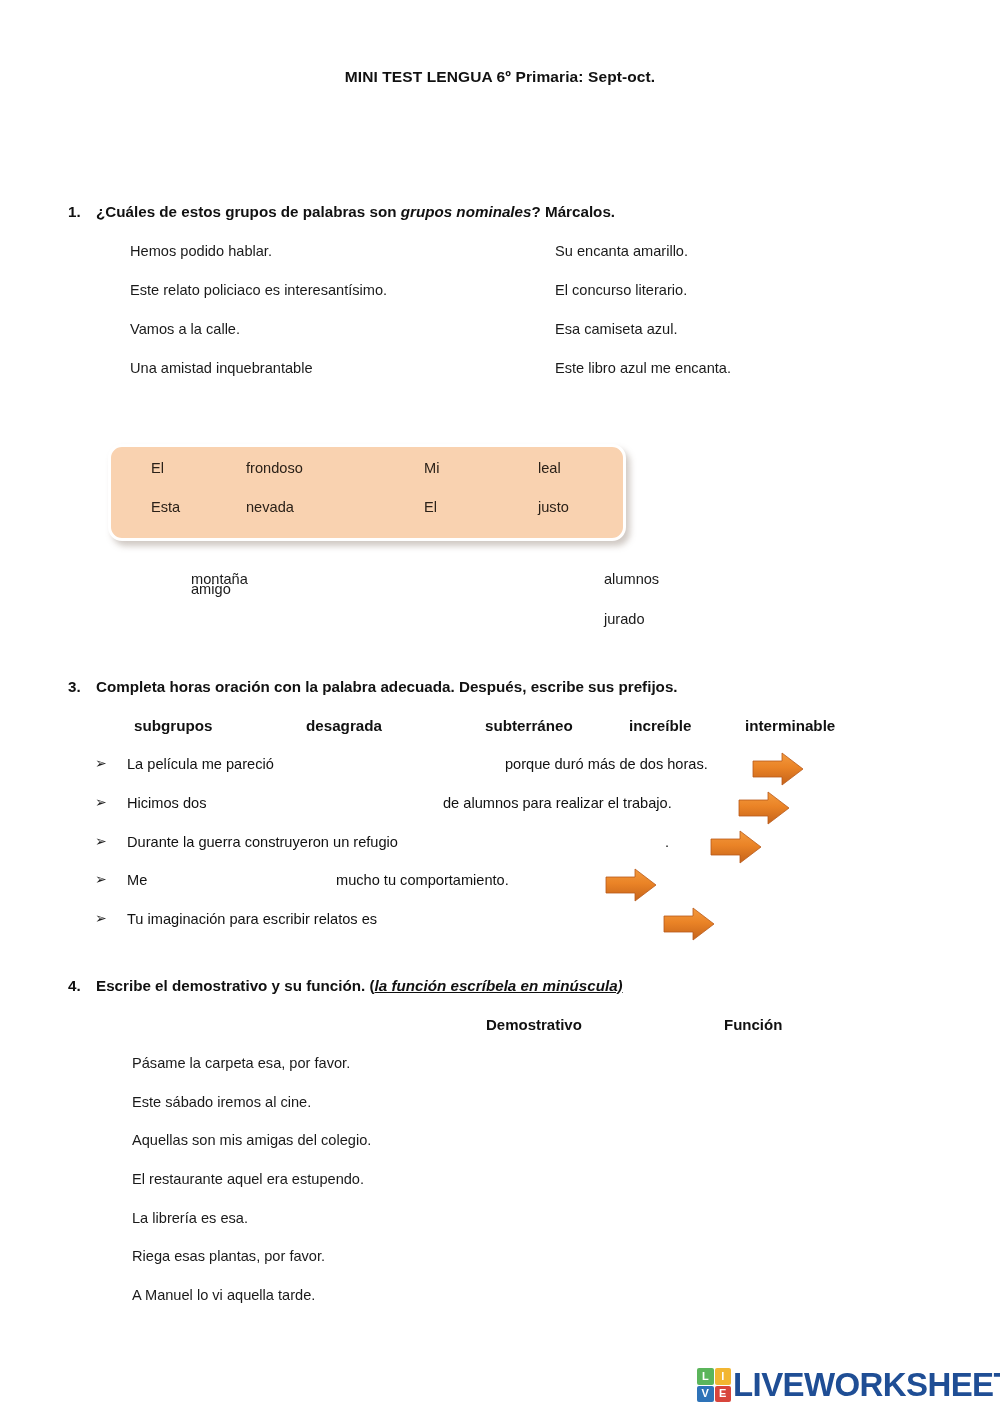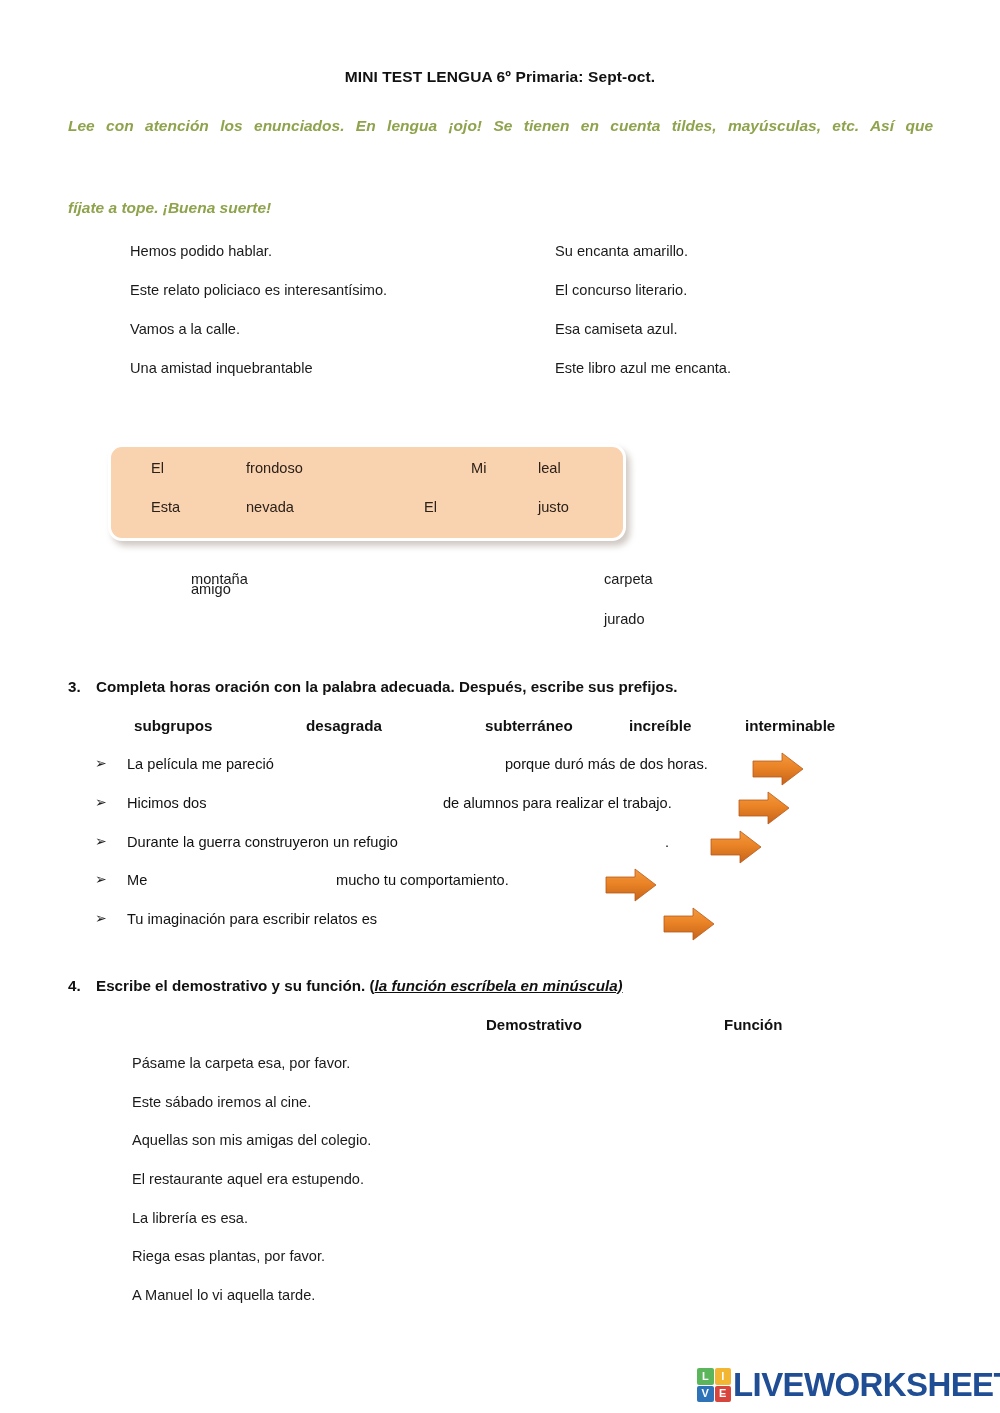--- a/index.html
+++ b/index.html
@@ -167,52 +167,51 @@
     font-family: "Liberation Sans", sans-serif;
   }
 </style>
 </head>
 <body>
 
 <div class="page">
 
   <div class="doc-title">MINI TEST LENGUA 6º Primaria: Sept-oct.</div>
 
-  <div class="intro">
-    <span class="l1">Lee con atención los enunciados. En lengua ¡ojo! Se tienen en cuenta tildes, mayúsculas, etc. Así que</span>
-    <span>fíjate a tope. ¡Buena suerte!</span>
-  </div>
-
+
+  <div class="q" style="top:203px; left:68px;">
+    <span class="num">1.</span><span>¿Cuáles de estos grupos de palabras son </span><i>grupos nominales</i><span>? Márcalos.</span>
+  </div>
 
   <div class="stmt" style="top:243px; left:130px;">Hemos podido hablar.</div>
   <div class="stmt" style="top:282px; left:130px;">Este relato policiaco es interesantísimo.</div>
   <div class="stmt" style="top:321px; left:130px;">Vamos a la calle.</div>
   <div class="stmt" style="top:360px; left:130px;">Una amistad inquebrantable</div>
 
   <div class="stmt" style="top:243px; left:555px;">Su encanta amarillo.</div>
   <div class="stmt" style="top:282px; left:555px;">El concurso literario.</div>
   <div class="stmt" style="top:321px; left:555px;">Esa camiseta azul.</div>
   <div class="stmt" style="top:360px; left:555px;">Este libro azul me encanta.</div>
 
 
   <div class="wordbox">
     <div class="cell" style="left:40px; top:13px;">El</div>
     <div class="cell" style="left:135px; top:13px;">frondoso</div>
-    <div class="cell" style="left:313px; top:13px;margin-left:47px;">Mi</div>
+    <div class="cell" style="left:313px; top:13px;">Mi</div>
     <div class="cell" style="left:427px; top:13px;">leal</div>
 
     <div class="cell" style="left:40px; top:52px;">Esta</div>
     <div class="cell" style="left:135px; top:52px;">nevada</div>
     <div class="cell" style="left:313px; top:52px;">El</div>
     <div class="cell" style="left:427px; top:52px;">justo</div>
   </div>
 
   <div class="stmt" style="top:571px; left:191px;">montaña</div>
   <div class="stmt" style="top:581px; left:191px;text-align:center;">amigo</div>
-  <div class="stmt" style="top:571px; left:604px;">carpeta</div>
+  <div class="stmt" style="top:571px; left:604px;">alumnos</div>
   <div class="stmt" style="top:611px; left:604px;">jurado</div>
 
   <div class="q" style="top:678px; left:68px;">
     <span class="num">3.</span><span>Completa horas oración con la palabra adecuada. Después, escribe sus prefijos.</span>
   </div>
 
   <div class="q" style="top:717px; left:134px;">subgrupos</div>
   <div class="q" style="top:717px; left:306px;">desagrada</div>
   <div class="q" style="top:717px; left:485px;text-align:center;">subterráneo</div>
   <div class="q" style="top:717px; left:629px;">increíble</div>

